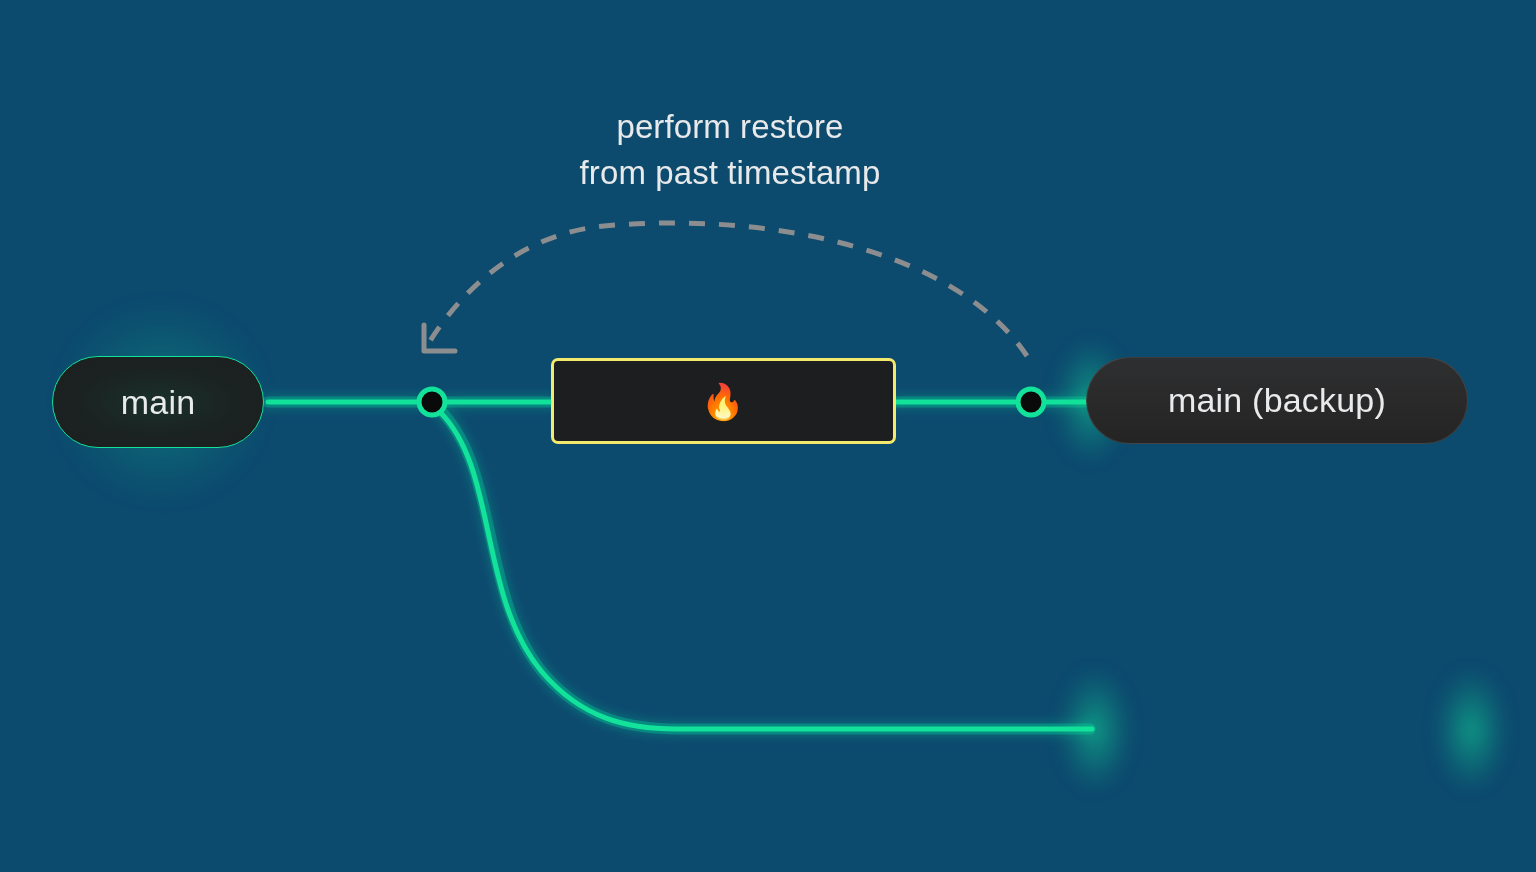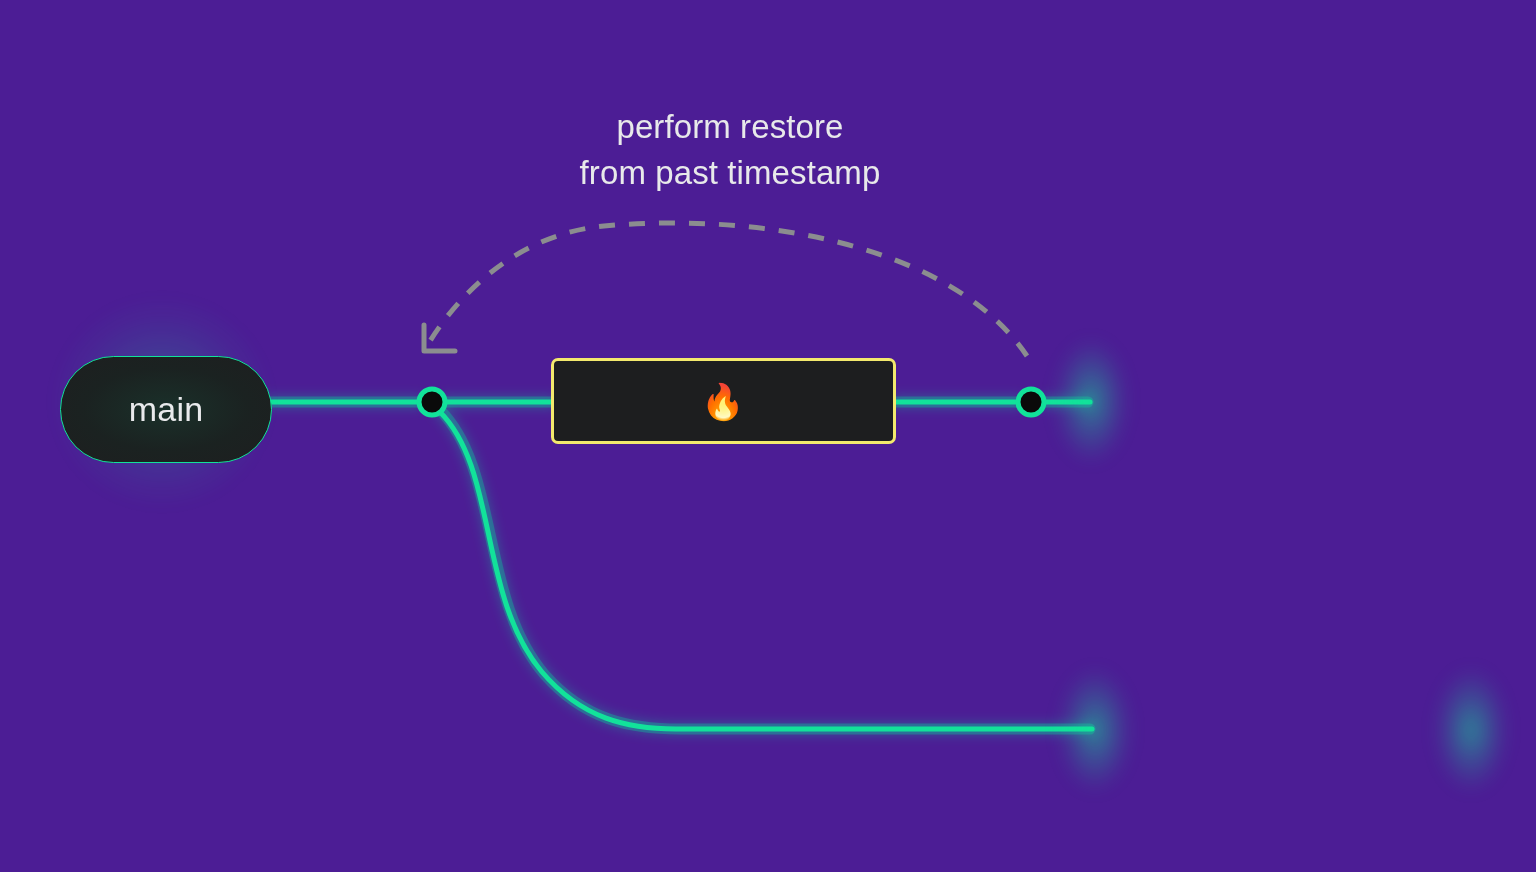--- a/index.html
+++ b/index.html
@@ -4,21 +4,21 @@
 <style>
   html, body {
     margin: 0;
     padding: 0;
     background: #080808;
   }
   #canvas {
     position: relative;
     width: 1536px;
     height: 872px;
-    background: #4c1d95;
+    background: #0c4a6e;
     overflow: hidden;
     font-family: "Liberation Sans", sans-serif;
   }
 
   
   #edges {
     position: absolute;
     left: 0;
     top: 0;
     width: 1536px;
@@ -47,24 +47,24 @@
     align-items: center;
     justify-content: center;
     box-sizing: border-box;
     border-radius: 999px;
     color: #e9eaec;
     font-size: 34px;
     letter-spacing: 0.2px;
   }
 
   .pill-main {
-    left: 60px;
+    left: 52px;
     top: 356px;
     width: 212px;
-    height: 107px;
+    height: 92px;
     border: 1.6px solid #12e29a;
     background:
       radial-gradient(ellipse at 50% 50%, rgba(18,226,154,0.10) 0%, rgba(18,226,154,0.03) 55%, rgba(255,255,255,0.012) 100%),
       #1b1c1d;
   }
   .glow-main {
     position: absolute;
     left: 56px;
     top: 300px;
     width: 212px;
@@ -186,19 +186,22 @@
 
   <div class="glow-main"></div>
   <div class="edgeglow eg-backup-l"></div>
   <div class="edgeglow eg-restore-l"></div>
   <div class="edgeglow eg-restore-r"></div>
 
   <div class="pill pill-main">
     <span>main</span>
   </div>
 
+  <div class="pill pill-gray pill-backup">
+    <span>main (backup)</span>
+  </div>
 
 
   <div class="lossbox">
     <span class="loss-emoji">🔥</span>
   </div>
 
 </div>
 
 </body></html>

